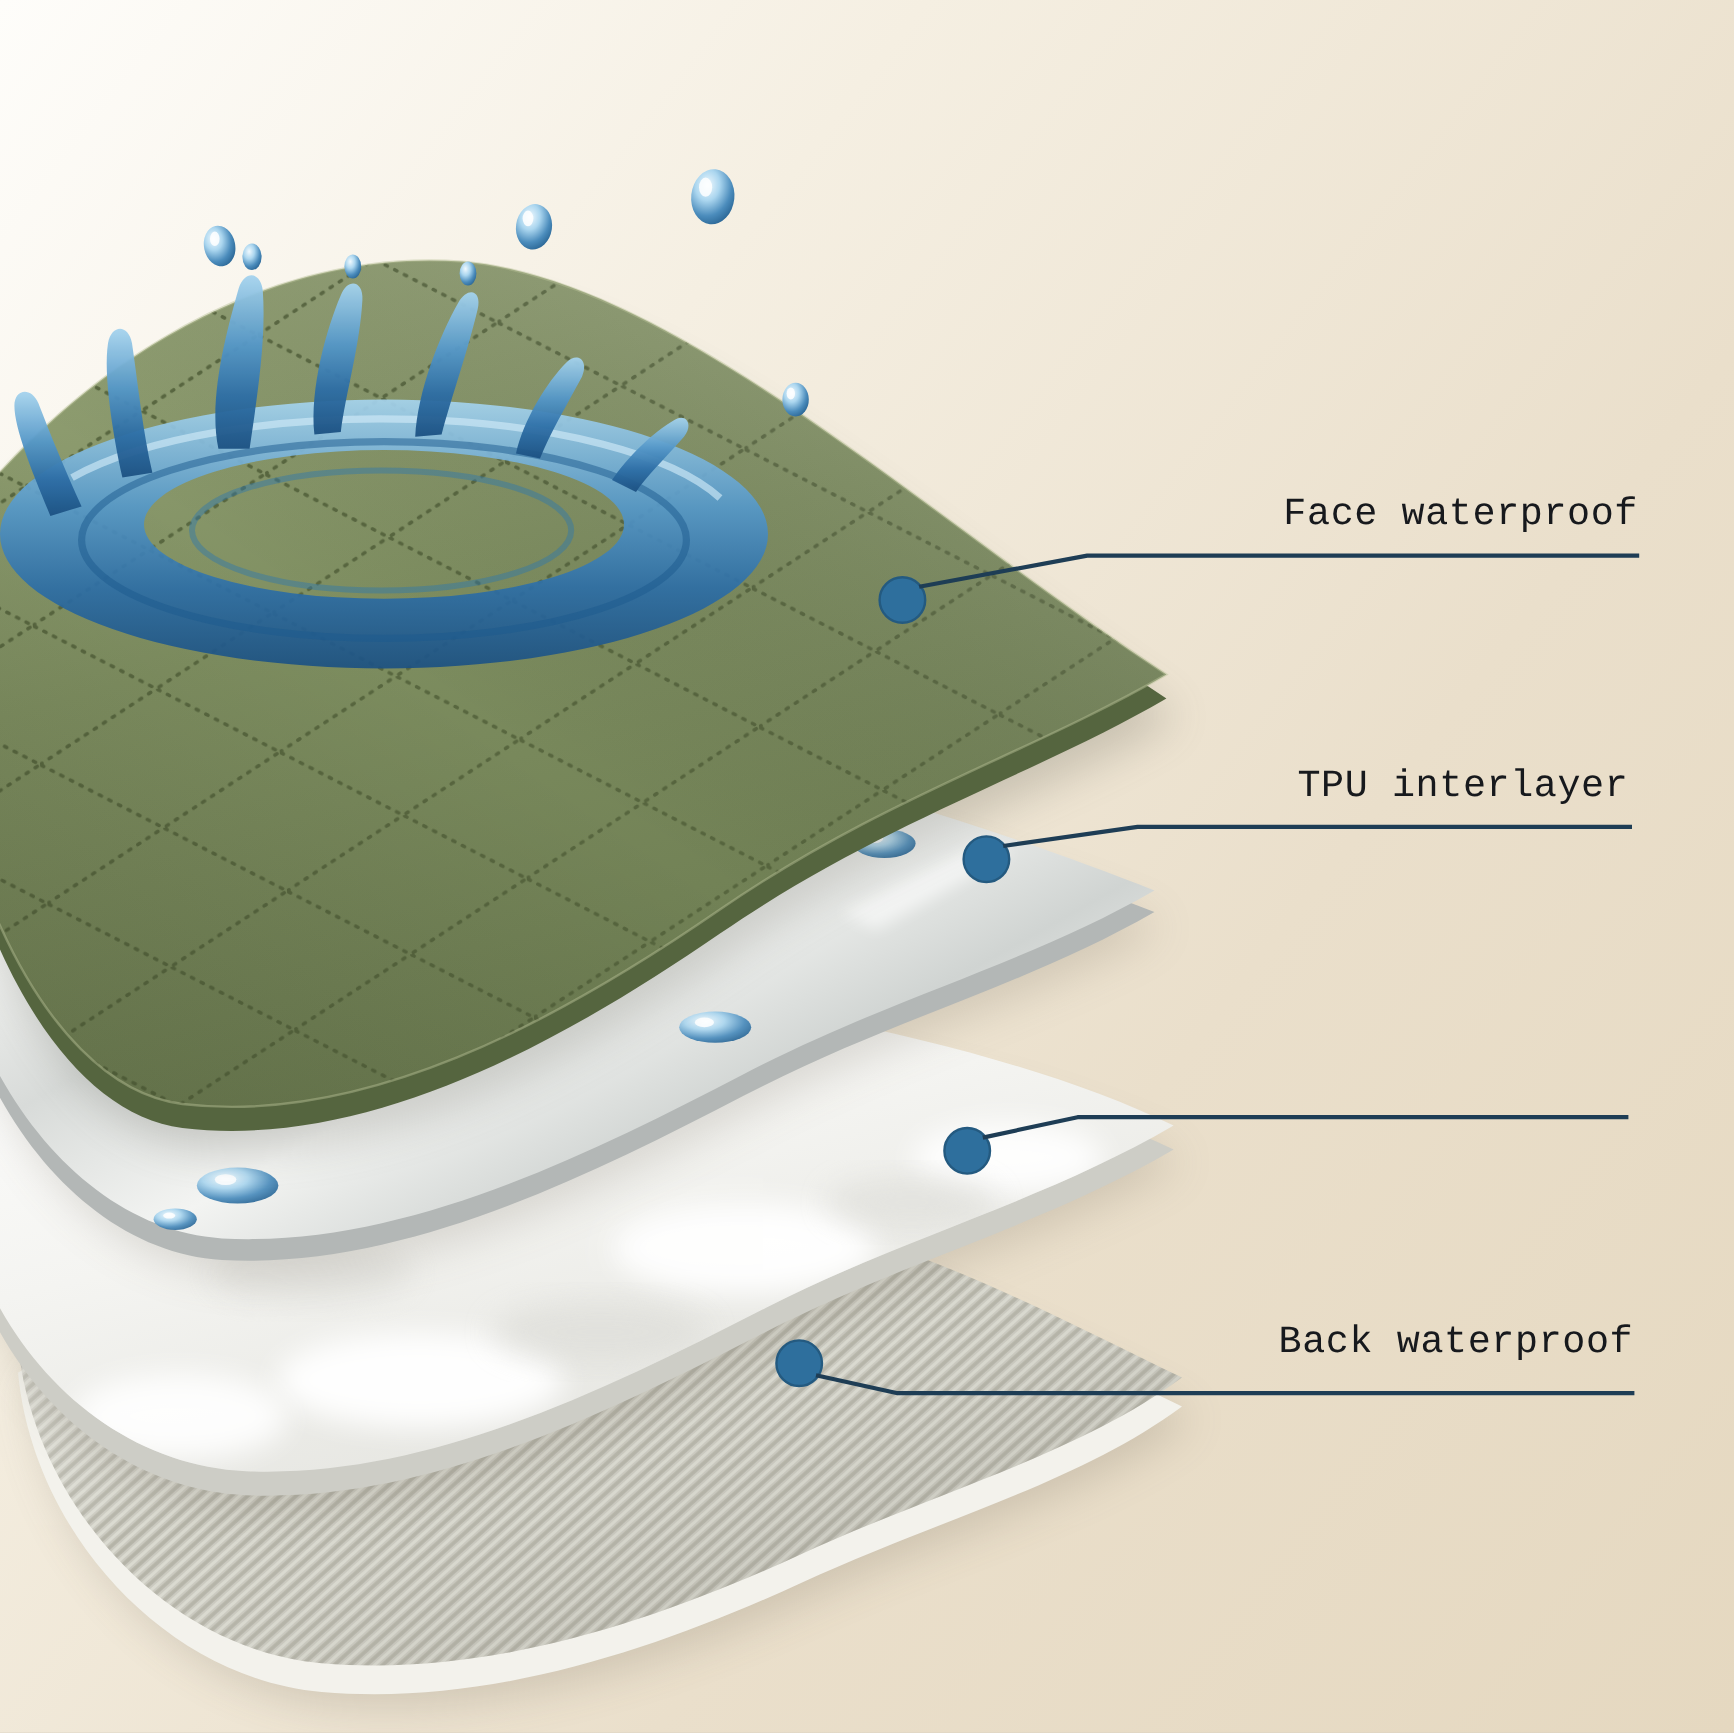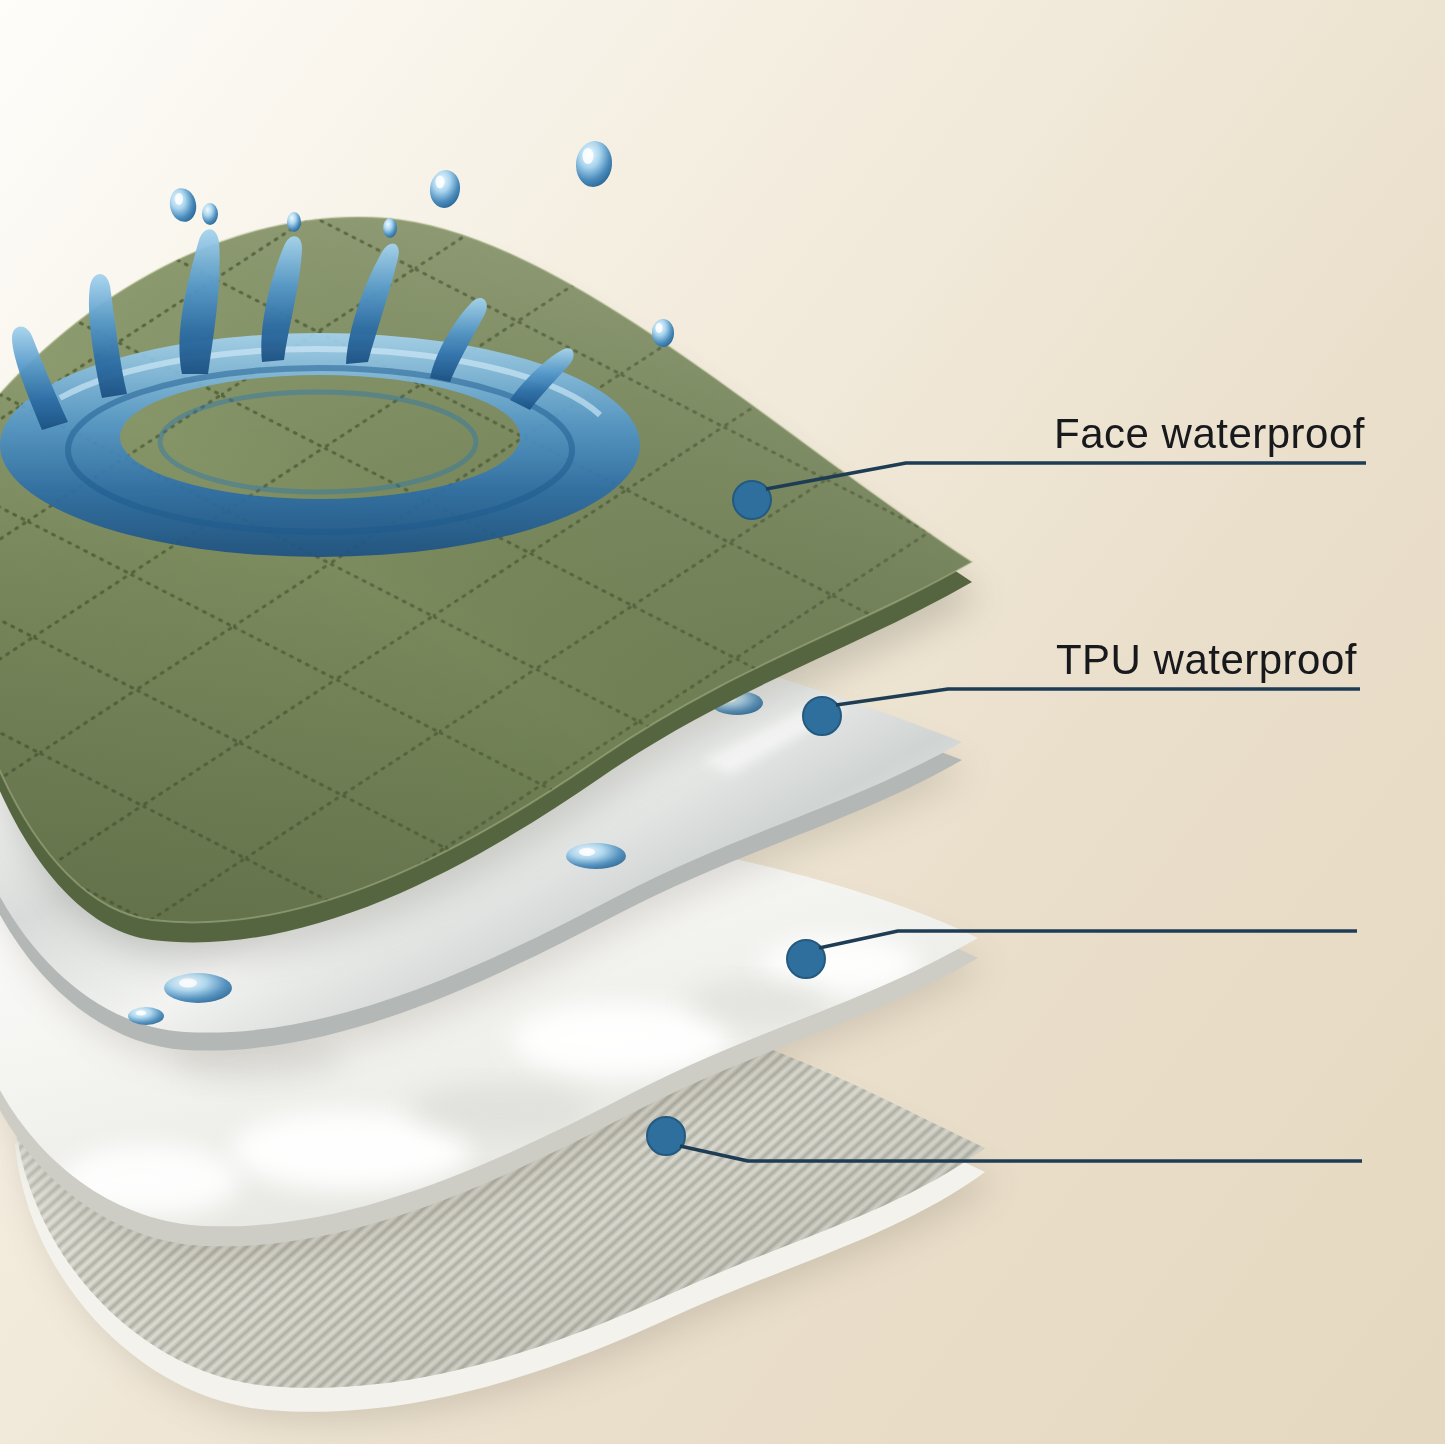--- a/index.html
+++ b/index.html
@@ -7,22 +7,22 @@
     position: relative;
     width: 1445px;
     height: 1444px;
     overflow: hidden;
     background: linear-gradient(128deg, #fefdfa 0%, #f5efe2 30%, #eadfcb 65%, #e5d8c0 100%);
     font-family: "Liberation Sans", sans-serif;
   }
   .scene-svg { position:absolute; left:0; top:0; }
   .callout-label {
     position: absolute;
-    font-family: Liberation Sans, sans-serif;
-    font-size: 42px;
+    font-family: Liberation Mono, monospace;
+    font-size: 32px;
     font-weight: 500;
     color: #17191d;
     letter-spacing: 0.5px;
     white-space: nowrap;
   }
 </style>
 </head>
 <body>
 
 <div class="stage">
@@ -204,15 +204,16 @@
         <path d="M 819 948 L 898 931 L 1357 931" fill="none" stroke="#1e3d55" stroke-width="3.5"></path>
       </g>
       <g>
         <circle cx="666" cy="1136" r="19" fill="#2e6f9d" stroke="#245a80" stroke-width="2"></circle>
         <path d="M 680 1146 L 748 1161 L 1362 1161" fill="none" stroke="#1e3d55" stroke-width="3.5"></path>
       </g>
     </g>
   </svg>
 
   <div class="callout-label" style="top:410px; right:80px;">Face waterproof</div>
-  <div class="callout-label" style="top:636px; right:88px;">TPU waterproof</div>
+  <div class="callout-label" style="top:636px; right:88px;">TPU interlayer</div>
+  <div class="callout-label" style="top:1100px; right:84px;">Back waterproof</div>
 
 </div>
 
 </body></html>

